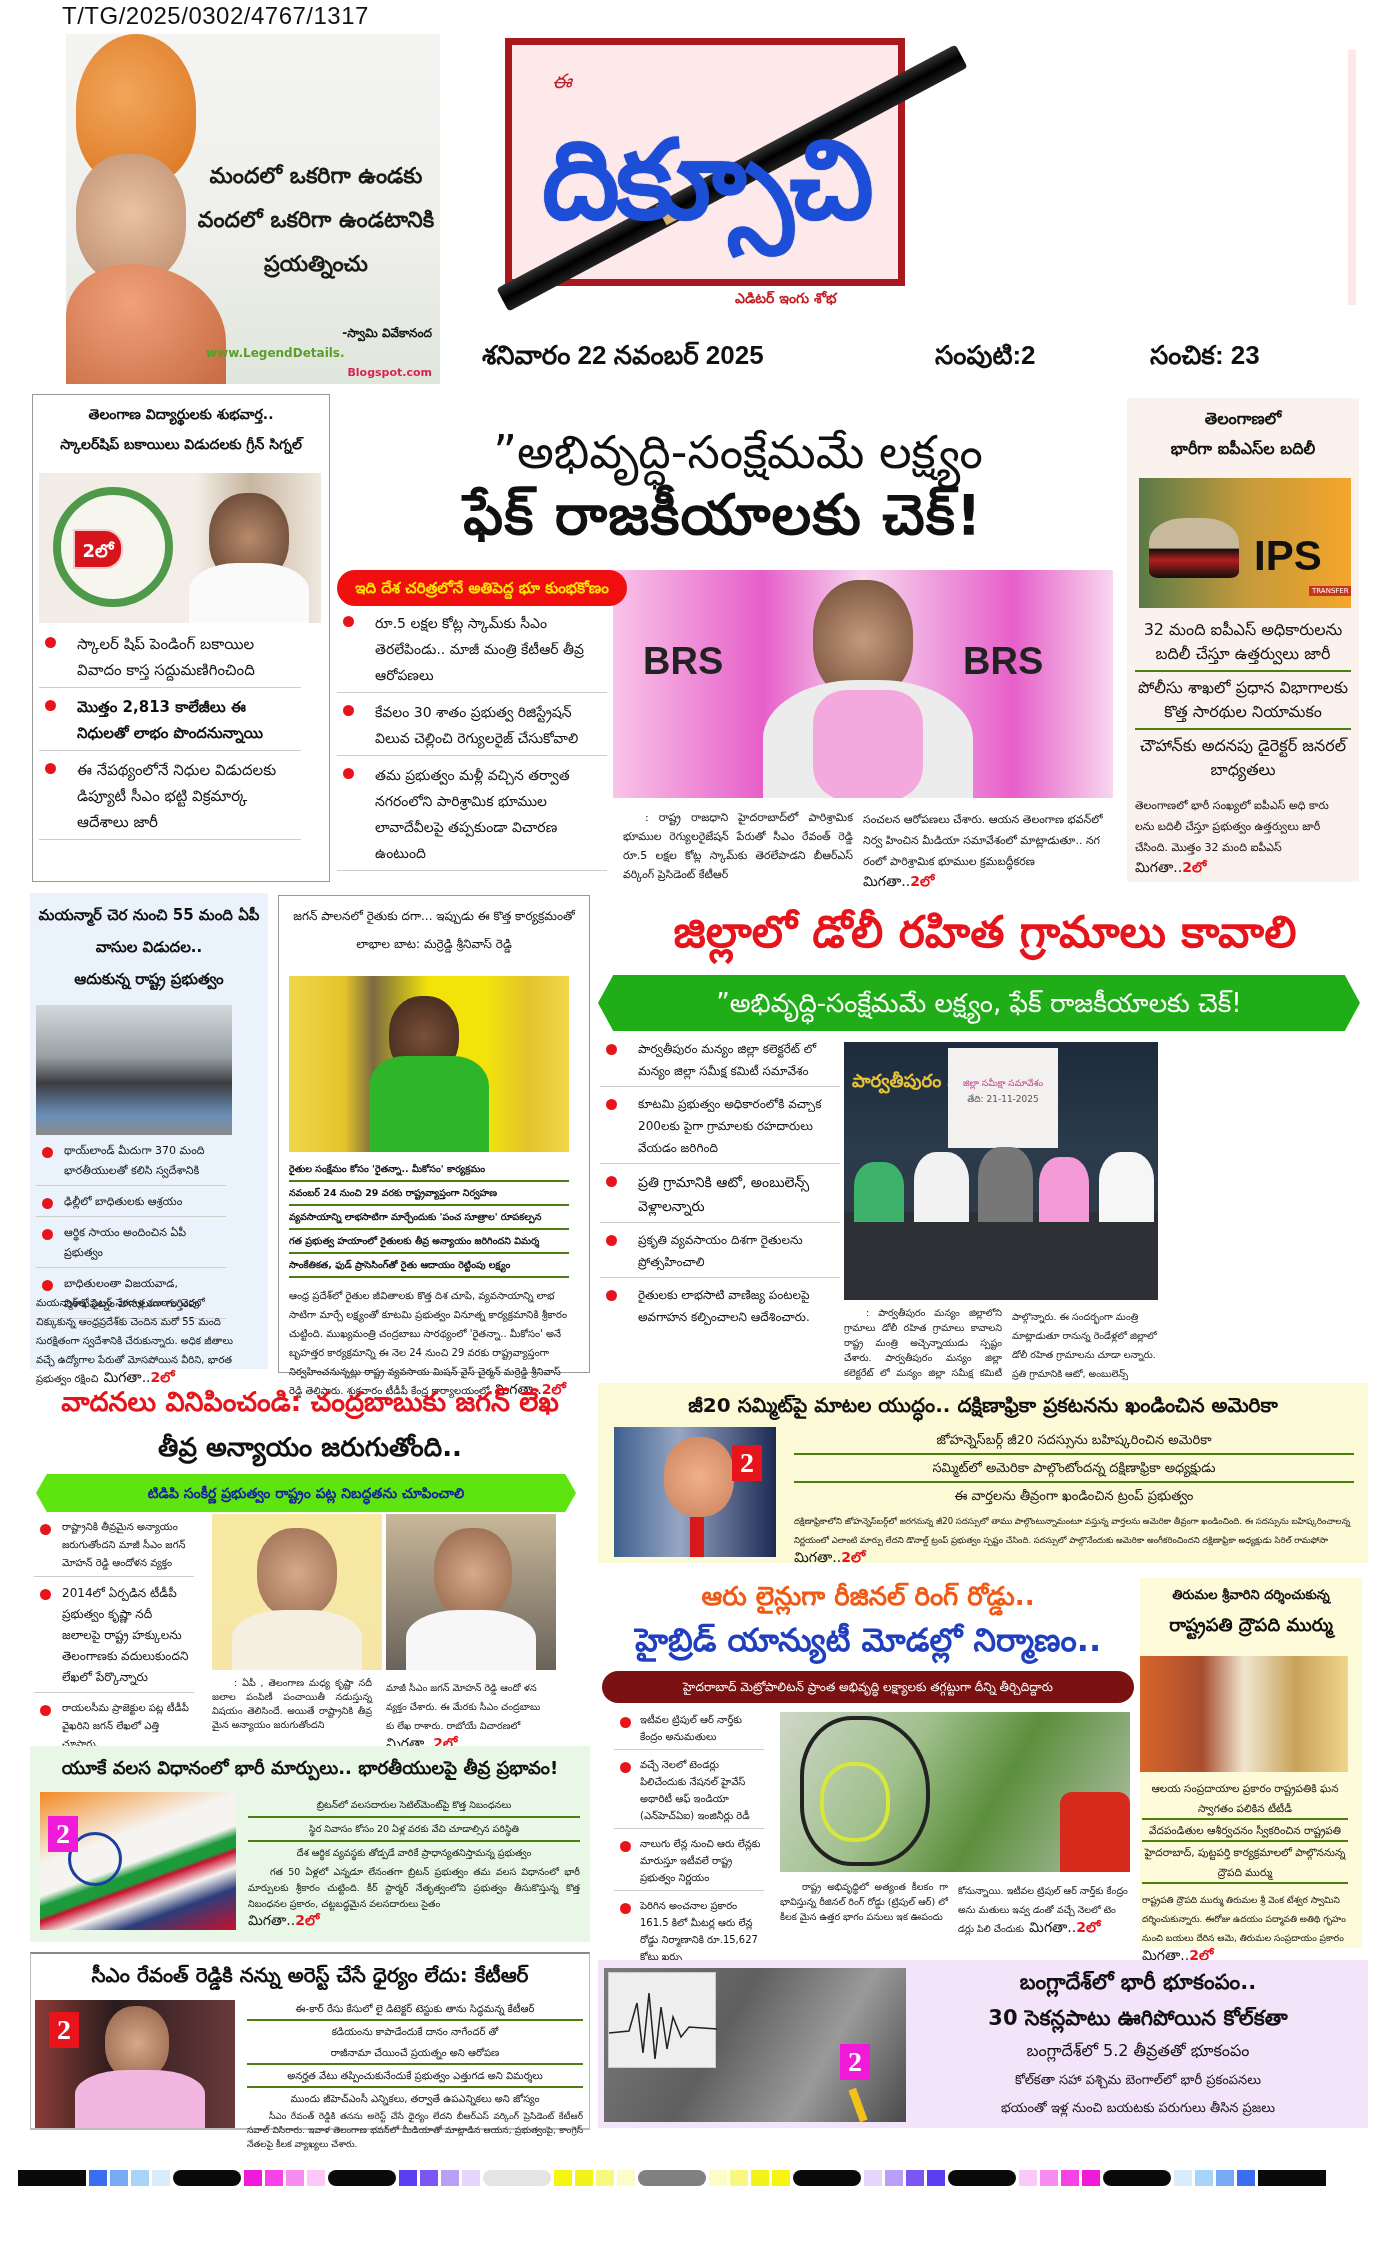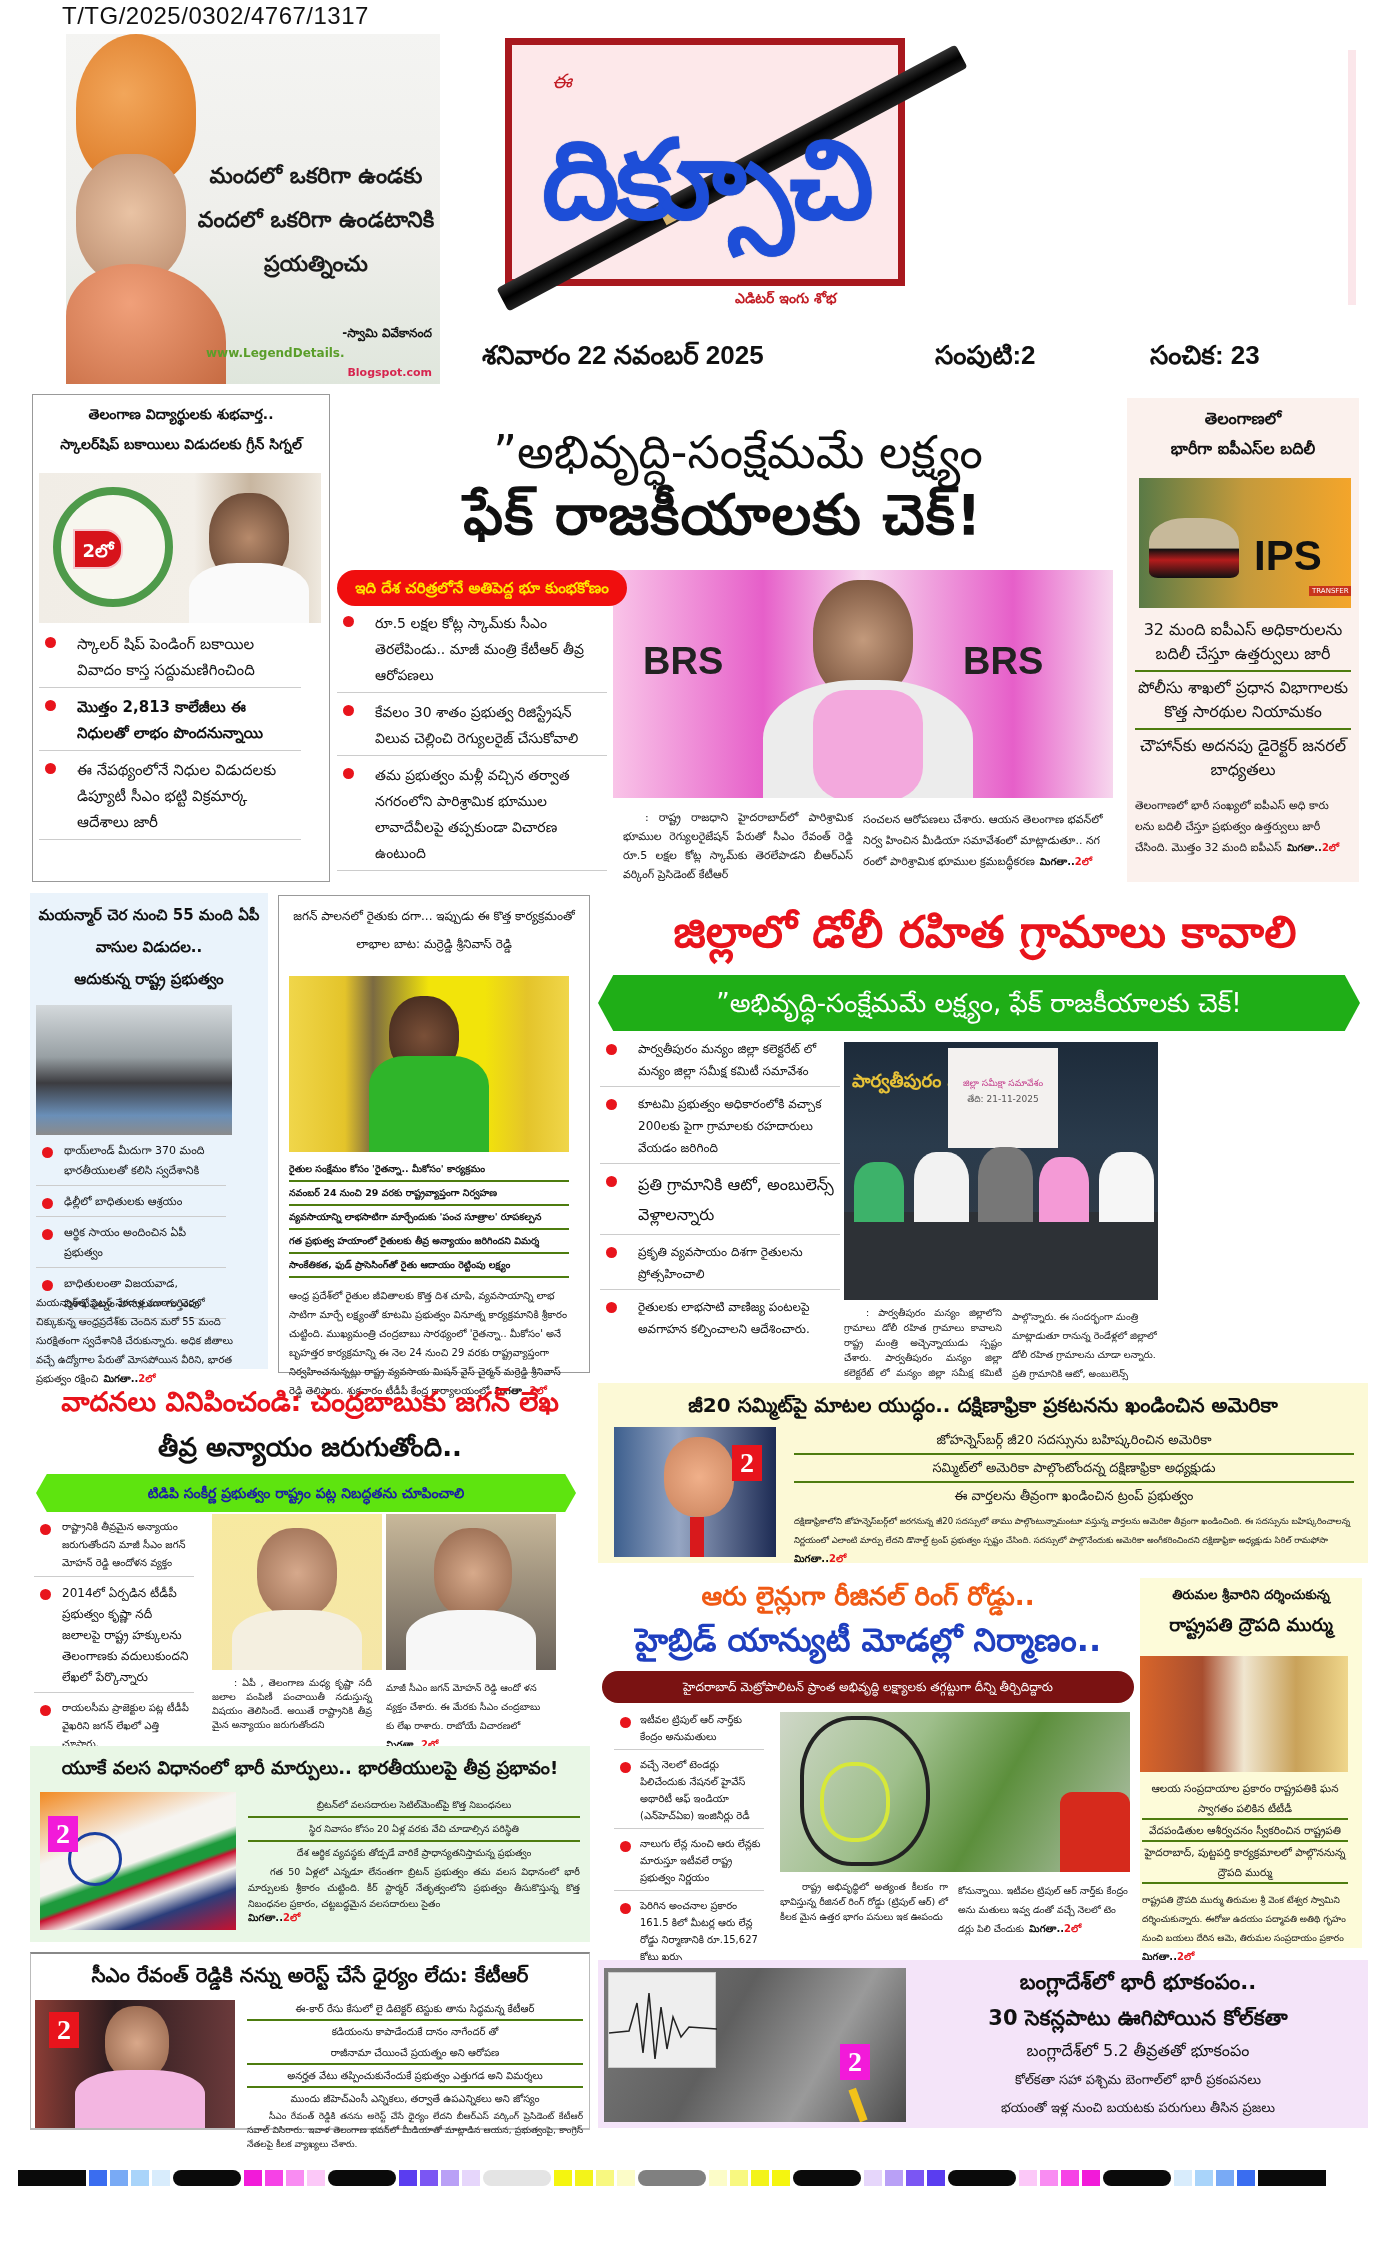--- a/index.html
+++ b/index.html
@@ -21,21 +21,21 @@
 .logo-small{position:absolute;left:40px;top:24px;font-size:20px;color:#c21d25;font-style:italic}
 .logo-main{position:absolute;left:30px;top:50px;font-size:110px;font-weight:bold;color:#1d4ed8;letter-spacing:-4px;line-height:170px;text-shadow:0 0 1px #2747a8}
 .editor{left:735px;top:290px;font-size:14px;color:#c21d25;font-weight:bold}
 .dateline{top:340px;font-size:26px;font-weight:bold;font-family:"Liberation Sans",sans-serif}
 
 .box{position:absolute}
 .bullet{position:relative;padding-left:38px;font-size:15px;line-height:26px;margin-bottom:6px;padding-bottom:4px;border-bottom:1px solid #ccc}
 .bullet:before{content:"";position:absolute;left:6px;top:6px;width:11px;height:11px;border-radius:50%;background:#e8141c}
 .bullet.nobd{border-bottom:none}
 .small{font-size:11px;line-height:19px;text-align:justify;text-indent:22px}
-.more{font-weight:bold;font-size:10px}
+.more{font-weight:normal;font-size:14px}
 .more b{color:#e8141c}
 .photo{position:absolute;overflow:hidden}
 .badge2{position:absolute;width:30px;height:36px;color:#fff;font-weight:bold;font-size:28px;text-align:center;line-height:36px;font-family:"Liberation Serif",serif}
 .divline{border-bottom:2px solid #4d7c0f}
 .center{text-align:center}
 </style>
 </head>
 <body>
 
 <div class="abs regno">T/TG/2025/0302/4767/1317</div>
@@ -159,21 +159,21 @@
     </div>
   </div>
 </div>
 
 <div class="box" style="left:592px;top:893px;width:786px;height:478px">
   <div class="center" style="font-size:44px;font-weight:bold;color:#e8141c;line-height:70px;margin-top:4px">జిల్లాలో డోలీ రహిత గ్రామాలు కావాలి</div>
   <div style="position:absolute;left:6px;top:82px;width:762px;height:56px;background:#1fae17;clip-path:polygon(2% 0,98% 0,100% 50%,98% 100%,2% 100%,0 50%);color:#fff;font-size:26px;text-align:center;line-height:56px">”అభివృద్ధి-సంక్షేమమే లక్ష్యం, ఫేక్ రాజకీయాలకు చెక్!</div>
   <div style="position:absolute;left:8px;top:145px;width:240px">
     <div class="bullet" style="font-size:12px;line-height:22px">పార్వతీపురం మన్యం జిల్లా కలెక్టరేట్ లో మన్యం జిల్లా సమీక్ష కమిటీ సమావేశం</div>
     <div class="bullet" style="font-size:12px;line-height:22px">కూటమి ప్రభుత్వం అధికారంలోకి వచ్చాక 200లకు పైగా గ్రామాలకు రహదారులు వేయడం జరిగింది</div>
-    <div class="bullet" style="font-size:16px;line-height:30px">ప్రతి గ్రామానికి ఆటో, అంబులెన్స్ వెళ్లాలన్నారు</div>
+    <div class="bullet" style="font-size:14px;line-height:24px">ప్రతి గ్రామానికి ఆటో, అంబులెన్స్ వెళ్లాలన్నారు</div>
     <div class="bullet" style="font-size:12px;line-height:22px">ప్రకృతి వ్యవసాయం దిశగా రైతులను ప్రోత్సహించాలి</div>
     <div class="bullet nobd" style="font-size:12px;line-height:22px">రైతులకు లాభసాటి వాణిజ్య పంటలపై అవగాహన కల్పించాలని ఆదేశించారు.</div>
   </div>
   <div class="photo" style="left:252px;top:149px;width:314px;height:258px;background:linear-gradient(180deg,#1d2b3a 0%,#2a3b4c 40%,#2d3a48 60%,#3a3f44 100%)">
     <div style="position:absolute;left:8px;top:28px;font-size:18px;font-weight:bold;color:#e8c338">పార్వతీపురం మన్యం జిల్లా</div>
     <div style="position:absolute;left:104px;top:6px;width:110px;height:100px;background:#f3f1ef;text-align:center;font-size:9px;color:#c33a8a;padding-top:30px">
       <div>జిల్లా సమీక్షా సమావేశం</div>
       <div style="color:#555;margin-top:4px">తేది: 21-11-2025</div>
     </div>
     <div style="position:absolute;left:0;top:170px;width:314px;height:88px;background:#2d3136"></div>

